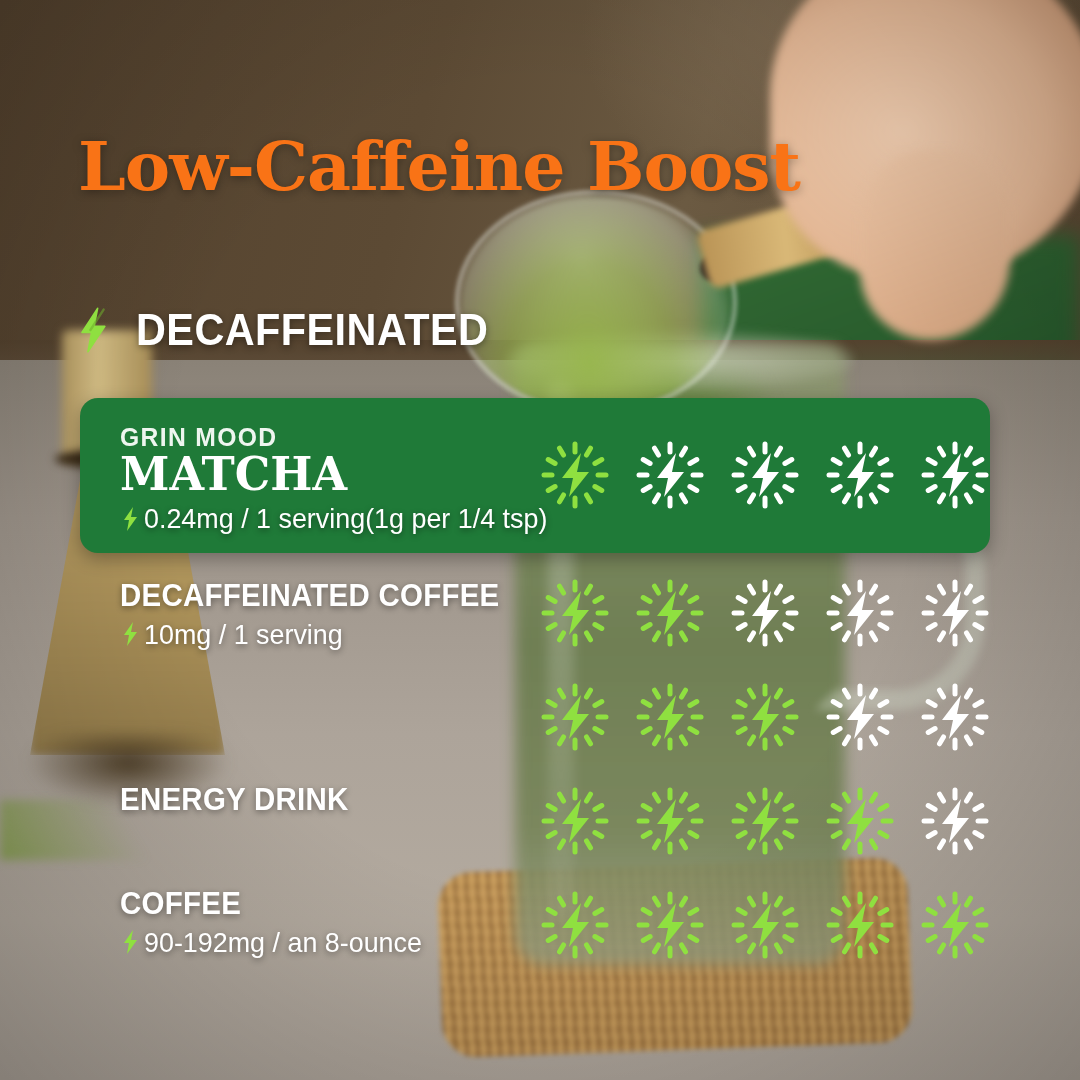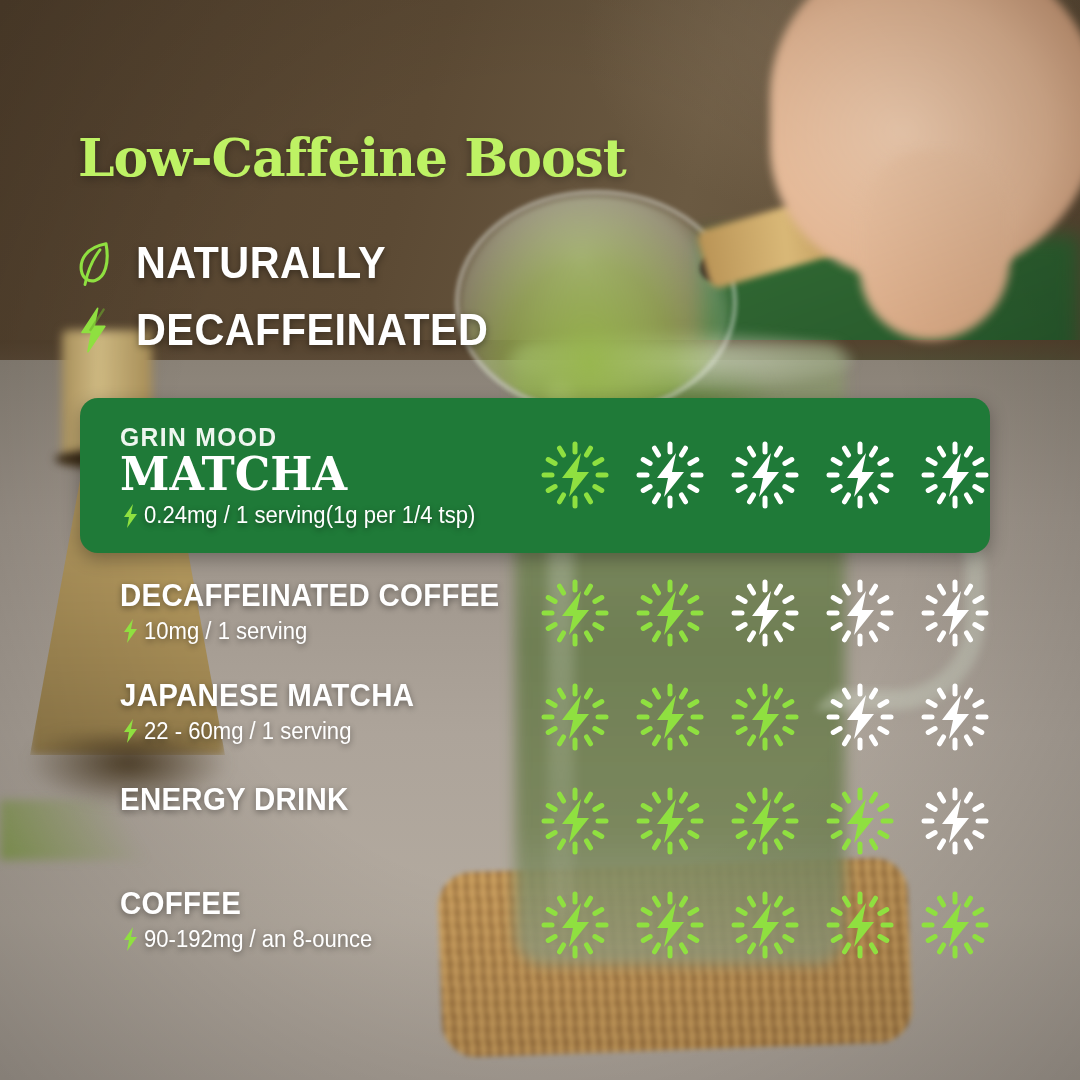--- a/index.html
+++ b/index.html
@@ -179,24 +179,24 @@
     background:radial-gradient(ellipse at 50% 45%, rgba(0,0,0,0) 48%, rgba(0,0,0,.22) 100%);
   }
 
   
   #content { position:absolute; inset:0; z-index:5; }
 
   .headline {
     position:absolute; left:78px; top:132px;
     font-family:"DejaVu Serif", serif;
     font-weight:700;
-    font-size:52px;
+    font-size:68px;
     line-height:1;
     letter-spacing:-1px;
-    color:#bef264;
+    color:#f97316;
     text-shadow:0 2px 10px rgba(0,0,0,.35);
     white-space:nowrap;
   }
 
   .bullet-row {
     position:absolute; left:74px;
     display:flex; align-items:center; gap:22px;
   }
   .bullet-row.r1 { top:238px; }
   .bullet-row.r2 { top:305px; }
@@ -237,21 +237,21 @@
     white-space:nowrap;
   }
   .row-name.big {
     font-family:"DejaVu Serif", serif;
     font-size:46px; letter-spacing:0px; line-height:1.05;
     transform:scaleX(.97);
     text-shadow:none;
   }
   .row-value {
     display:flex; align-items:center; gap:4px;
-    font-size:23px; font-weight:500; color:#ffffff;
+    font-size:28px; font-weight:500; color:#ffffff;
     line-height:1.25; margin-top:3px;
     text-shadow:0 2px 7px rgba(0,0,0,.45);
     white-space:nowrap;
   }
   .row-value .val-txt { transform:scaleX(.96); transform-origin:left center; }
   .mini-bolt { width:20px; height:26px; flex:none; }
 
   .meter {
     position:absolute; top:0; left:540px;
     display:flex; gap:25px;
@@ -287,27 +287,20 @@
   <div class="bg-layer bg-stick"></div>
   <div class="bg-layer bg-hand"></div>
   <div class="bg-layer bg-finger"></div>
   <div class="bg-layer bg-vignette"></div>
 </div>
 
 <div id="content">
 
   <div class="headline">Low-Caffeine Boost</div>
 
-  <div class="bullet-row r1">
-    <svg class="bullet-icon" viewBox="0 0 32 40">
-      <path d="M26 4C10 7 4 17 5.5 26.5 6.6 33 12 36 17 34.5 25 32 29 20 26 4Z" fill="none" stroke="#8fe040" stroke-width="2.6" stroke-linejoin="round"></path>
-      <path d="M21 9C15.5 16 11 25 8.5 38" fill="none" stroke="#8fe040" stroke-width="2.4" stroke-linecap="round"></path>
-    </svg>
-    <span class="bullet-text">NATURALLY</span>
-  </div>
 
   <div class="bullet-row r2">
     <svg class="bullet-icon" viewBox="0 0 32 40">
       <path d="M19 2 L6 22 H14 L11 38 L25 17 H16 Z" fill="#8fe040" stroke="#8fe040" stroke-width="1.4" stroke-linejoin="round"></path>
       <path d="M24 3 L13 20" stroke="#6fae2c" stroke-width="2" stroke-linecap="round" opacity=".55"></path>
     </svg>
     <span class="bullet-text">DECAFFEINATED</span>
   </div>
 
   <div class="hl-card"></div>
@@ -484,29 +477,20 @@
             <line x1="15.1" y1="23.5" x2="8.2" y2="19.5" stroke="#ffffff" stroke-width="5" stroke-linecap="round"></line>
             <line x1="23.5" y1="15.1" x2="19.5" y2="8.2" stroke="#ffffff" stroke-width="5" stroke-linecap="round"></line>
             <line x1="35.0" y1="12.0" x2="35.0" y2="4.0" stroke="#ffffff" stroke-width="5" stroke-linecap="round"></line>
             <line x1="46.5" y1="15.1" x2="50.5" y2="8.2" stroke="#ffffff" stroke-width="5" stroke-linecap="round"></line>
             <line x1="54.9" y1="23.5" x2="61.8" y2="19.5" stroke="#ffffff" stroke-width="5" stroke-linecap="round"></line>
             <path d="M41 13 L22 38 H33 L29 57 L49 32 H37 Z" fill="#ffffff"></path>
           </svg>
         </div>
       </div>
       <div class="row" style="top: 678px;">
-        <div class="label-wrap">
-          <div class="row-name">JAPANESE MATCHA</div>
-          <div class="row-value">
-            <svg class="mini-bolt" viewBox="0 0 20 26">
-              <path d="M13 1 L4 14 H9 L7 25 L17 11 H11 Z" fill="#8fe040"></path>
-            </svg>
-            <span class="val-txt">22 - 60mg / 1 serving</span>
-          </div>
-        </div>
         <div class="meter" style="top: 4px;">
           <svg class="meter-icon" viewBox="0 0 70 70">
             <line x1="58.0" y1="35.0" x2="66.0" y2="35.0" stroke="#8fe040" stroke-width="5" stroke-linecap="round"></line>
             <line x1="54.9" y1="46.5" x2="61.8" y2="50.5" stroke="#8fe040" stroke-width="5" stroke-linecap="round"></line>
             <line x1="46.5" y1="54.9" x2="50.5" y2="61.8" stroke="#8fe040" stroke-width="5" stroke-linecap="round"></line>
             <line x1="35.0" y1="58.0" x2="35.0" y2="66.0" stroke="#8fe040" stroke-width="5" stroke-linecap="round"></line>
             <line x1="23.5" y1="54.9" x2="19.5" y2="61.8" stroke="#8fe040" stroke-width="5" stroke-linecap="round"></line>
             <line x1="15.1" y1="46.5" x2="8.2" y2="50.5" stroke="#8fe040" stroke-width="5" stroke-linecap="round"></line>
             <line x1="12.0" y1="35.0" x2="4.0" y2="35.0" stroke="#8fe040" stroke-width="5" stroke-linecap="round"></line>
             <line x1="15.1" y1="23.5" x2="8.2" y2="19.5" stroke="#8fe040" stroke-width="5" stroke-linecap="round"></line>

